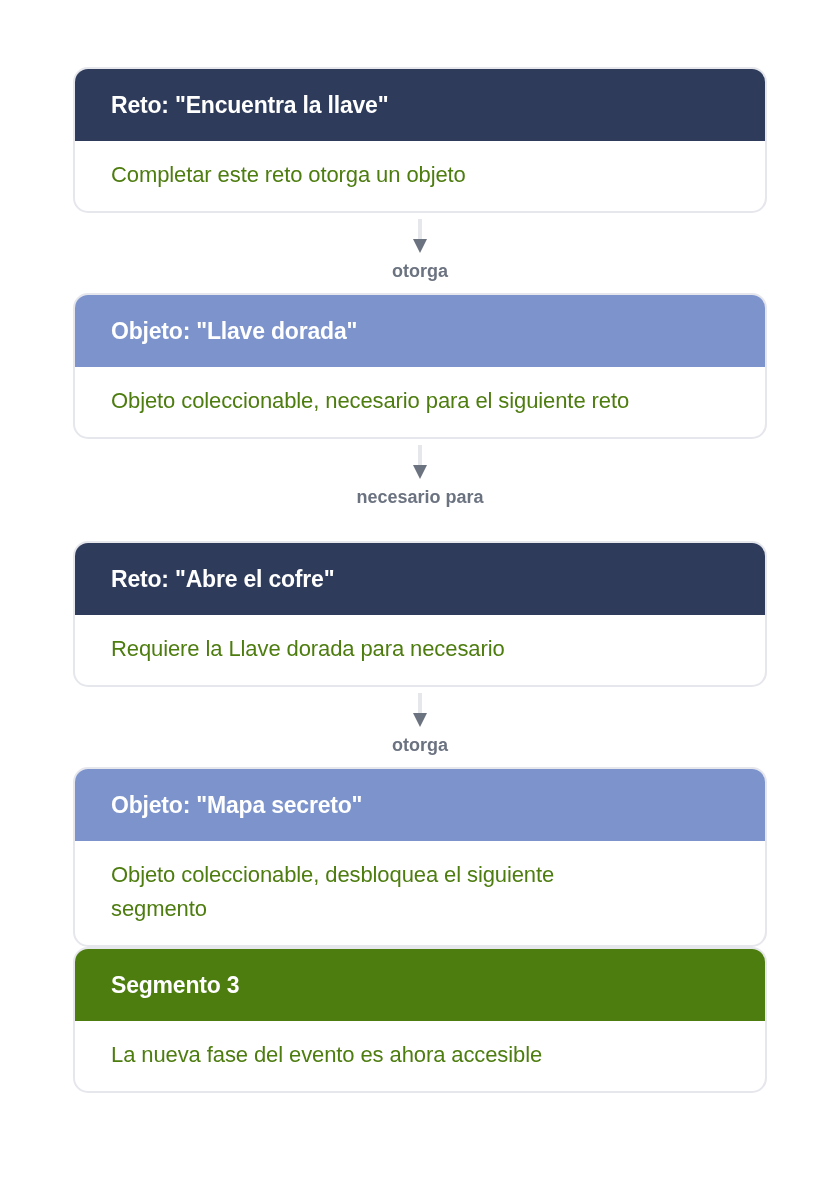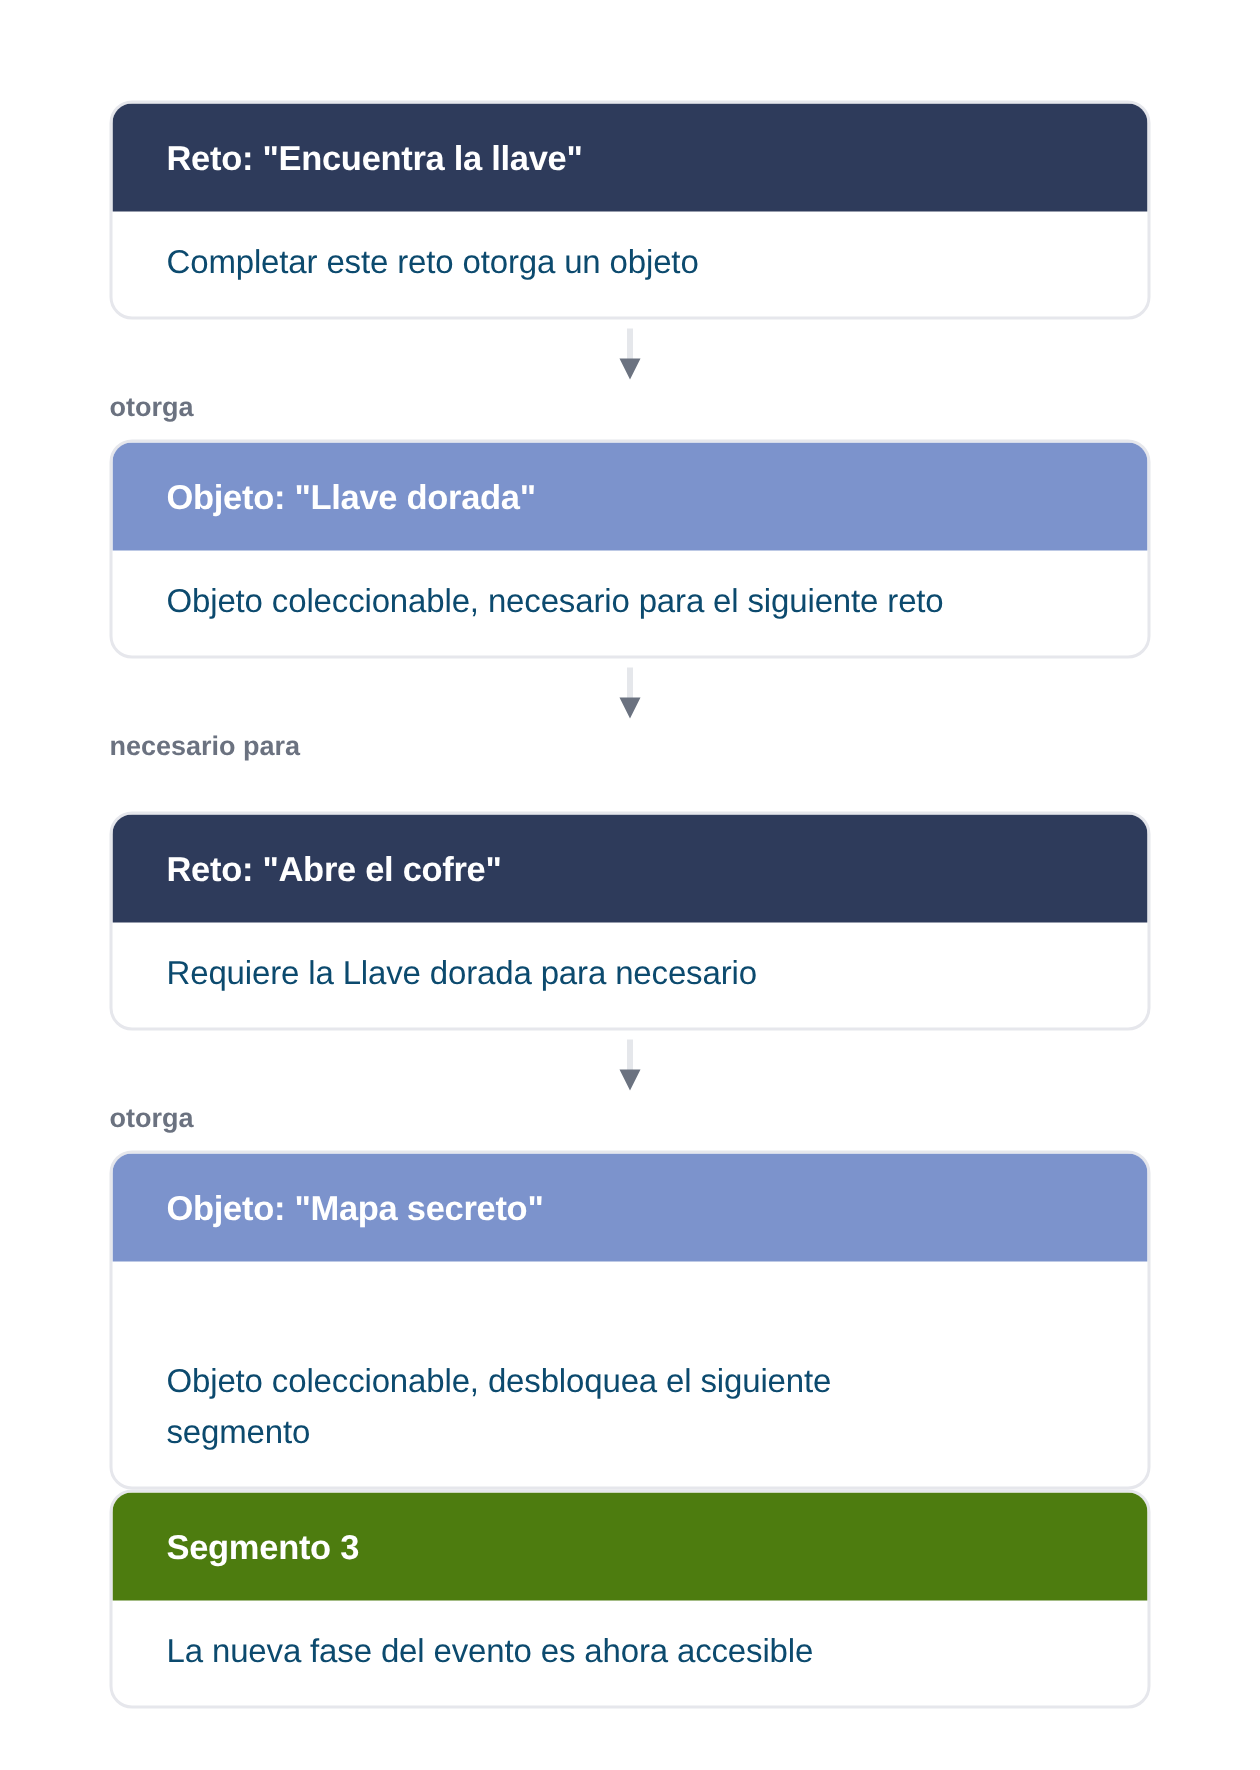--- a/index.html
+++ b/index.html
@@ -16,44 +16,44 @@
     height: 72px;
     display: flex; align-items: center;
     padding-left: 36px;
     color: #ffffff;
     font-weight: 700;
     font-size: 23px;
     letter-spacing: -0.2px;
   }
   .card-body {
     padding: 17px 36px 19px 36px;
-    color: #0c4a6e;
+    color: #4d7c0f;
     font-size: 22px;
     line-height: 34px;
     letter-spacing: -0.1px;
   }
-  .card-body.wrap { padding-right: 120px; margin-top: 46px; }
+  .card-body.wrap { padding-right: 120px; }
   .connector {
     height: 80px;
     position: relative;
   }
   .connector .line {
     position: absolute; left: 345px; top: 6px;
     width: 4px; height: 22px; background: #e5e7eb;
   }
   .connector .head {
     position: absolute; left: 340px; top: 26px;
     width: 0; height: 0;
     border-left: 7px solid transparent;
     border-right: 7px solid transparent;
     border-top: 14px solid #6b7280;
   }
   .connector .label {
     position: absolute; left: 0; right: 0; top: 48px;
-    text-align: left;
+    text-align: center;
     color: #6b7280;
     font-size: 18px;
     font-weight: 700;
     line-height: 20px;
   }
 </style>
 </head>
 <body>
 
 <div class="flow">

